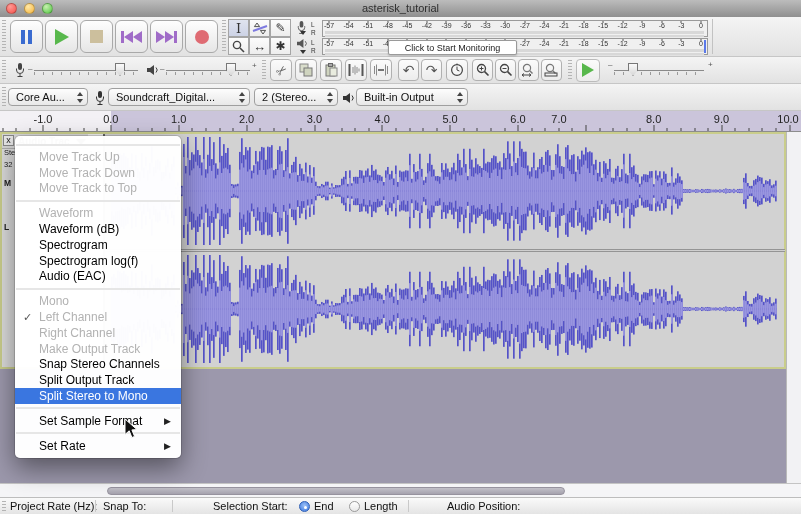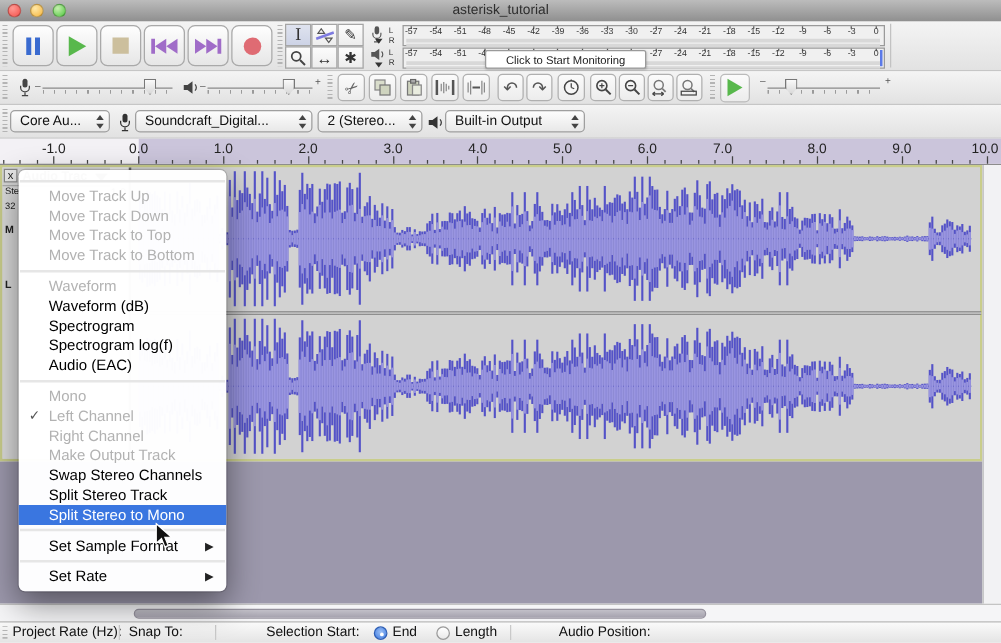--- a/index.html
+++ b/index.html
@@ -453,21 +453,21 @@
   <div id="ruler" class="abs">
     <div id="ruler-sel" style="background: rgb(203, 197, 219);"></div>
   <span class="rlabel" style="left: 43px;">-1.0</span>
       <span class="rlabel" style="left: 110.85px;">0.0</span>
       <span class="rlabel" style="left: 178.7px;">1.0</span>
       <span class="rlabel" style="left: 246.55px;">2.0</span>
       <span class="rlabel" style="left: 314.4px;">3.0</span>
       <span class="rlabel" style="left: 382.25px;">4.0</span>
       <span class="rlabel" style="left: 450.1px;">5.0</span>
       <span class="rlabel" style="left: 517.95px;">6.0</span>
-      <span class="rlabel" style="left: 578px;">7.0</span>
+      <span class="rlabel" style="left: 559px;">7.0</span>
       <span class="rlabel" style="left: 653.65px;">8.0</span>
       <span class="rlabel" style="left: 721.5px;">9.0</span>
       <span class="rlabel" style="left: 788px;">10.0</span>
       <span class="rtick" style="left: 2.5px; height: 3px;"></span>
       <span class="rtick" style="left: 16.07px; height: 3px;"></span>
       <span class="rtick" style="left: 29.64px; height: 3px;"></span>
       <span class="rtick" style="left: 43.21px; height: 6px;"></span>
       <span class="rtick" style="left: 56.78px; height: 3px;"></span>
       <span class="rtick" style="left: 70.35px; height: 3px;"></span>
       <span class="rtick" style="left: 83.92px; height: 3px;"></span>
@@ -1907,23 +1907,20 @@
       <div class="msep"></div>
       <div class="mi disabled">
         <span>Move Track Up</span>
       </div>
       <div class="mi disabled">
         <span>Move Track Down</span>
       </div>
       <div class="mi disabled">
         <span>Move Track to Top</span>
       </div>
-      <div class="mi disabled">
-        <span>Move Track to Bottom</span>
-      </div>
       <div class="msep"></div>
       <div class="mi disabled">
         <span>Waveform</span>
       </div>
       <div class="mi">
         <span>Waveform (dB)</span>
       </div>
       <div class="mi">
         <span>Spectrogram</span>
       </div>
@@ -1941,24 +1938,24 @@
         <span class="chk">✓</span>
         <span>Left Channel</span>
       </div>
       <div class="mi disabled">
         <span>Right Channel</span>
       </div>
       <div class="mi disabled">
         <span>Make Output Track</span>
       </div>
       <div class="mi">
-        <span>Swap Stereo Channels</span>
+        <span>Snap Stereo Channels</span>
       </div>
       <div class="mi">
-        <span>Split Stereo Track</span>
+        <span>Split Output Track</span>
       </div>
       <div class="mi hl" style="background: rgb(58, 118, 224);">
         <span>Split Stereo to Mono</span>
       </div>
       <div class="msep"></div>
       <div class="mi">
         <span>Set Sample Format</span>
         <span class="sub">▶</span>
       </div>
       <div class="msep"></div>

